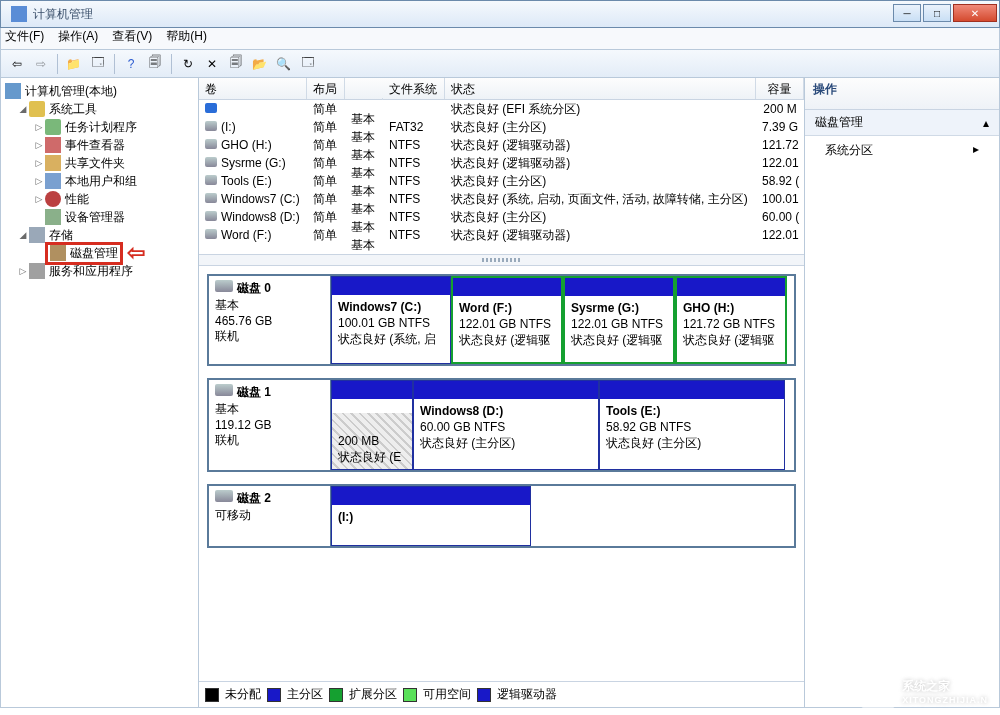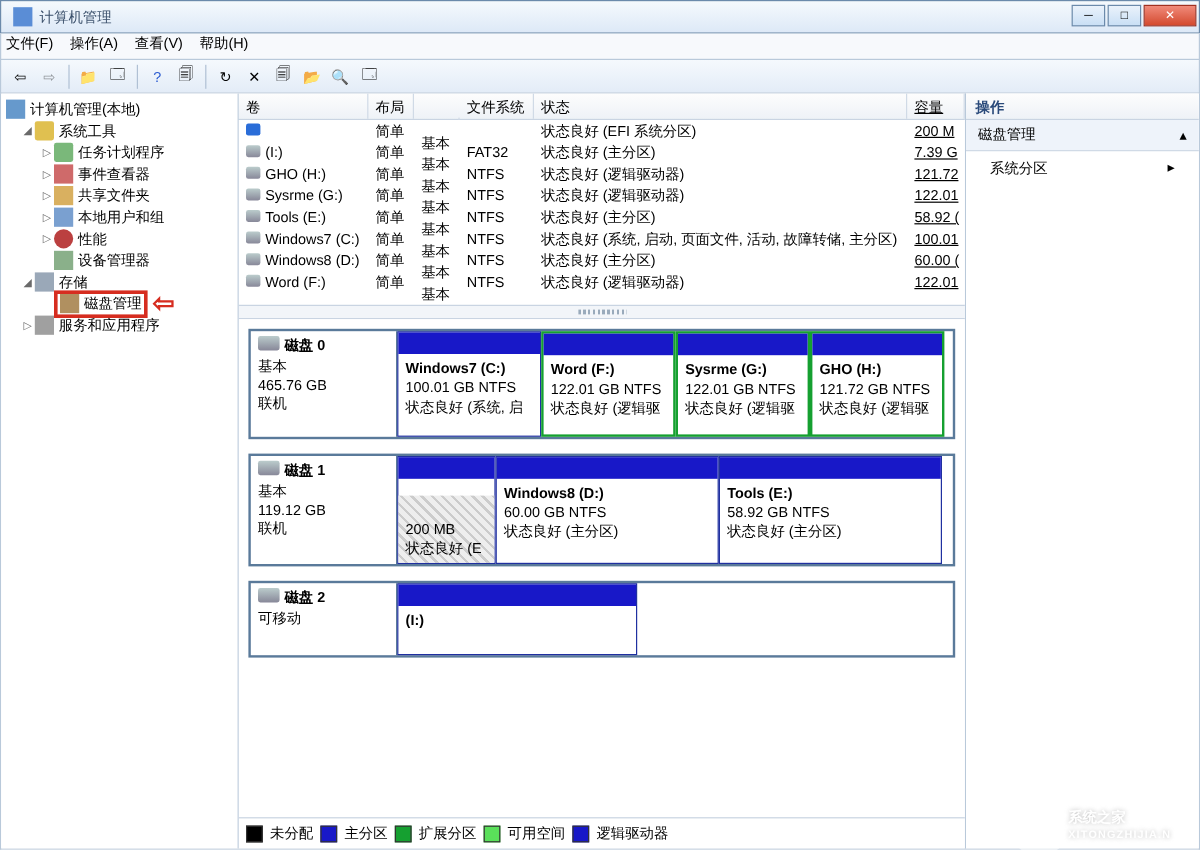--- a/index.html
+++ b/index.html
@@ -45,21 +45,21 @@
 .redarrow { color: #d62d20; font-size: 22px; font-weight: bold; margin-left: 4px; }
 
 .center { flex: 1; display: flex; flex-direction: column; border-right: 1px solid #b9c9da; }
 .listhead { height: 22px; background: linear-gradient(#fdfdfd,#eef2f7); border-bottom: 1px solid #c9d4e2; display: flex; }
 .listhead div { border-right: 1px solid #d0dae6; padding: 3px 6px; }
 .col-vol { width: 108px; }
 .col-layout { width: 38px; font-family: Liberation Mono, monospace; }
 .col-type { width: 38px; margin-top: 20px; }
 .col-fs { width: 62px; }
 .col-status { flex: 1; }
-.col-cap { width: 48px; text-align: left; text-decoration: underline; }
+.col-cap { width: 48px; text-align: center; }
 .listbody { flex: 0 0 auto; height: 154px; overflow: hidden; background: #fff; }
 .listrow { display: flex; height: 18px; align-items: center; }
 .listrow div { padding: 12px 6px; white-space: nowrap; overflow: hidden; }
 .volicon { width: 12px; height: 10px; background: linear-gradient(#bcc,#889); border-radius: 2px; display: inline-block; margin-right: 4px; }
 .volicon.sel { background: #2a6dd8; }
 
 .divider { height: 12px; background: #f2f5f9; border-top: 1px solid #c9d4e2; border-bottom: 1px solid #c9d4e2; display:flex; align-items:center; justify-content:center; }
 .divider .grip { width: 40px; height: 4px; background: repeating-linear-gradient(90deg,#9ab 0 2px,#f2f5f9 2px 4px); }
 
 .graphical { flex: 1; overflow: auto; padding: 8px; background: #fff; }
@@ -72,25 +72,25 @@
 .part { border: 1px solid #2030a0; margin: 0; display: flex; flex-direction: column; }
 .part .phead { height: 18px; background: #1818c8; }
 .part .pbody { flex: 1; padding: 4px 6px; line-height: 16px; overflow: hidden; white-space: nowrap; }
 .part.green { border: 2px solid #15a030; }
 .part.hatch .pbody { background: repeating-linear-gradient(45deg,#eee 0 4px,#ccc 4px 6px); margin-top: 14px; }
 
 .legend { height: 26px; border-top: 1px solid #c9d4e2; display: flex; align-items: center; padding-left: 6px; gap: 6px; background: #fff; }
 .lsw { width: 14px; height: 14px; border: 1px solid #333; display: inline-block; }
 
 .actions { width: 194px; background: #fff; }
-.actions .ahead { height: 22px; background: linear-gradient(#fdfdfd,#eef2f7); border-bottom: 1px solid #c9d4e2; padding: 3px 8px; font-weight: bold; color: #2a4a7a; }
+.actions .ahead { height: 32px; background: linear-gradient(#fdfdfd,#eef2f7); border-bottom: 1px solid #c9d4e2; padding: 3px 8px; font-weight: bold; color: #2a4a7a; }
 .actions .asec { background: #eef3fa; border-bottom: 1px solid #d0dae6; padding: 4px 10px; display: flex; justify-content: space-between; align-items: center; }
 .actions .aitem { padding: 6px 20px; display: flex; justify-content: space-between; }
 
-.watermark { position: absolute; right: 24px; bottom: 6px; color: #fff; opacity: .55; font-size: 22px; font-weight: bold; display: flex; align-items: flex-start; gap: 6px; text-shadow: 0 0 4px #888; }
+.watermark { position: absolute; right: 12px; bottom: 6px; color: #fff; opacity: .55; font-size: 22px; font-weight: bold; display: flex; align-items: center; gap: 6px; text-shadow: 0 0 4px #888; }
 .watermark .wicon { width: 36px; height: 36px; border: 3px solid #fff; border-radius: 6px; }
 </style>
 </head>
 <body>
 
 <div class="titlebar">
   <div class="appicon"></div>
   <div class="title">计算机管理</div>
   <div class="winbtns">
     <div class="winbtn">─</div>

